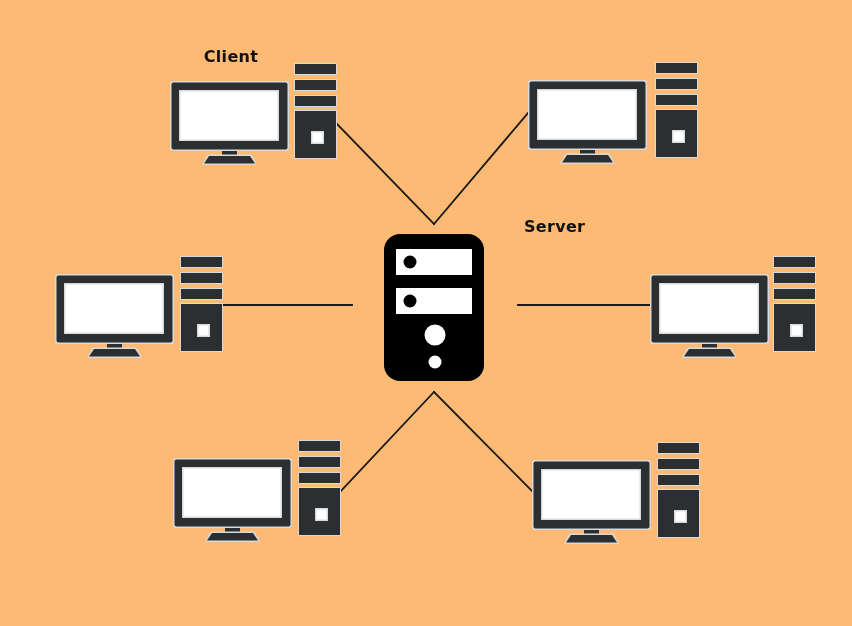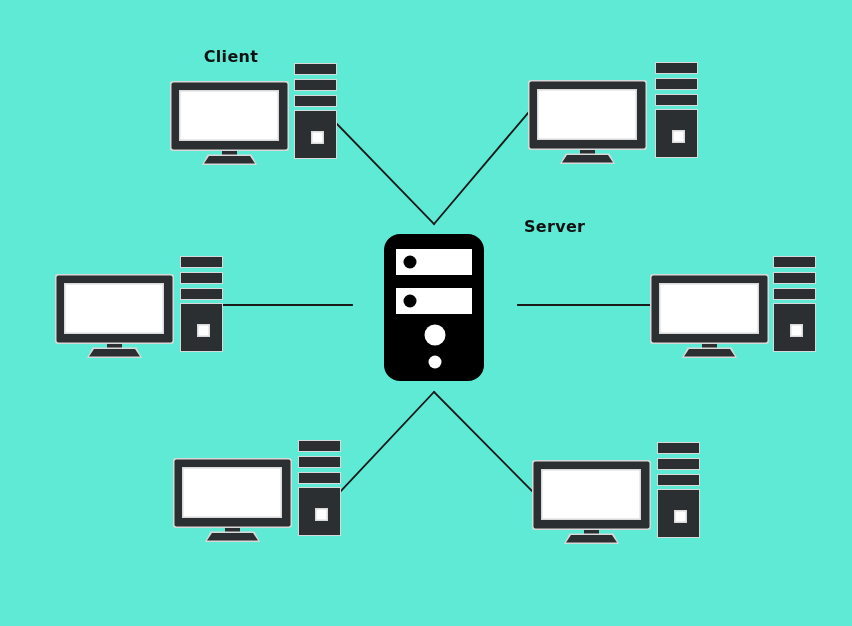--- a/index.html
+++ b/index.html
@@ -10,21 +10,21 @@
   body {
     width: 852px;
     height: 626px;
     font-family: "Liberation Sans", sans-serif;
     overflow: hidden;
   }
   #diagram-root {
     position: relative;
     width: 852px;
     height: 626px;
-    background: #5eead4;
+    background: #fdba74;
   }
   #topology-svg {
     position: absolute;
     left: 0;
     top: 0;
     width: 852px;
     height: 626px;
     display: block;
   }
   .node-label {

